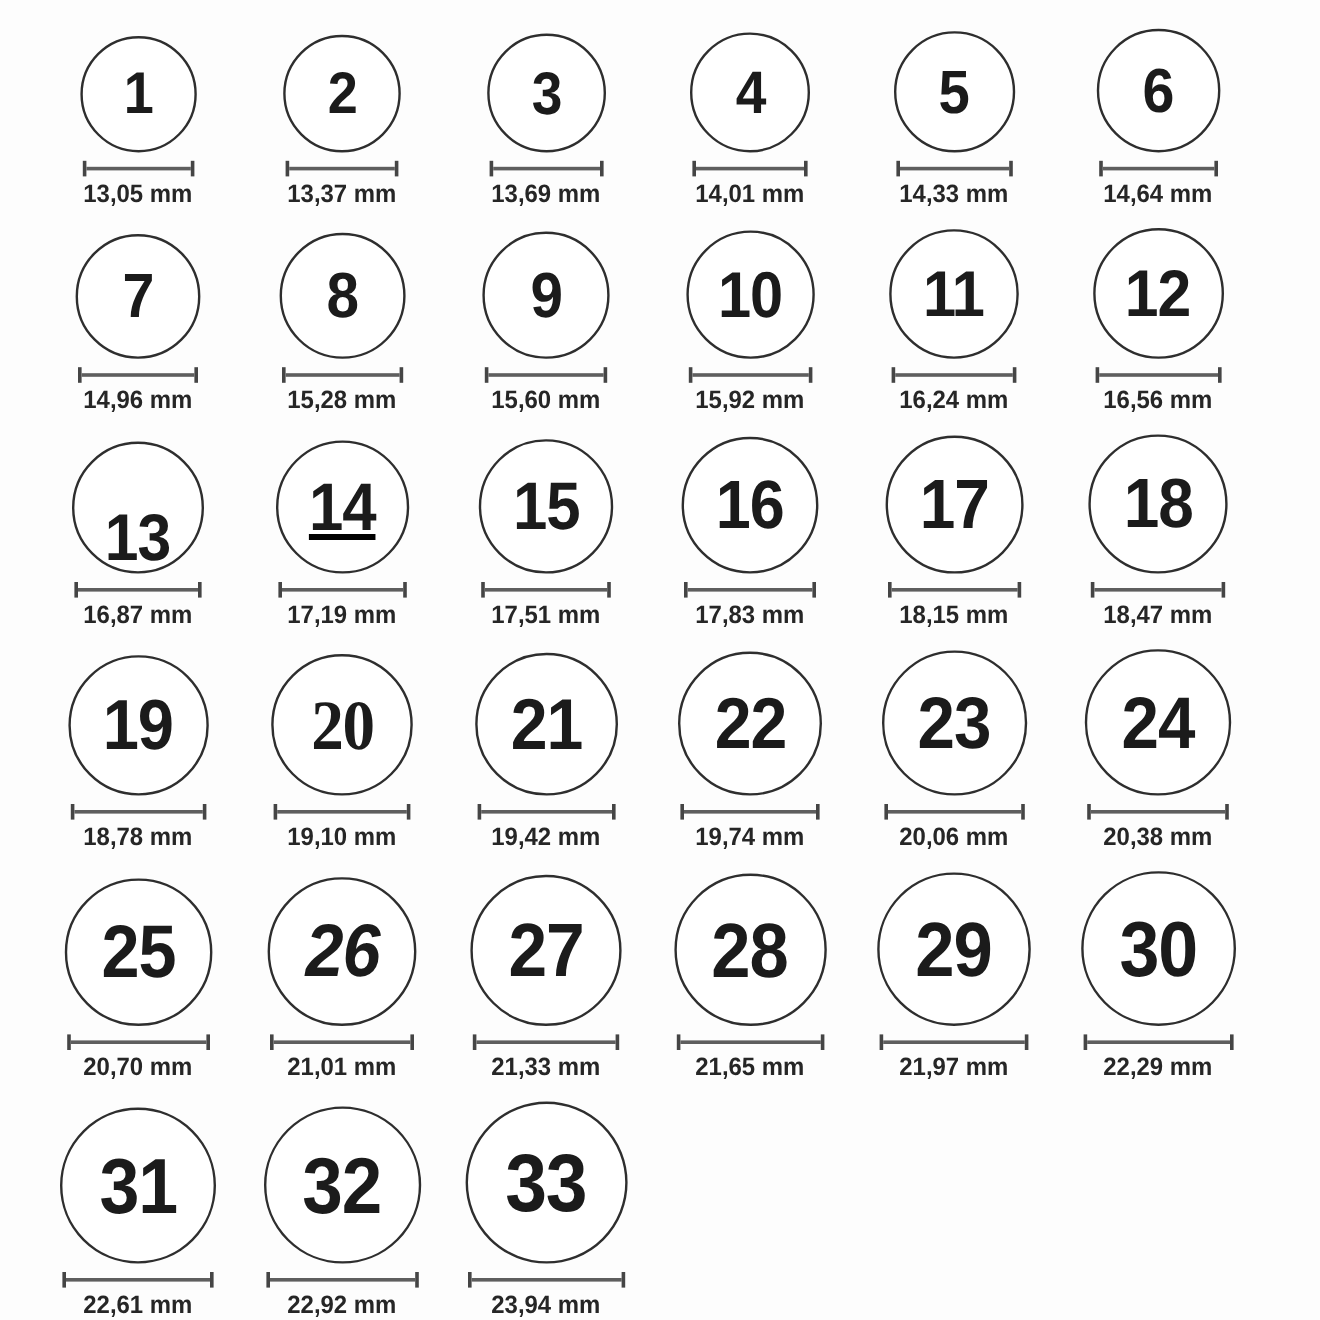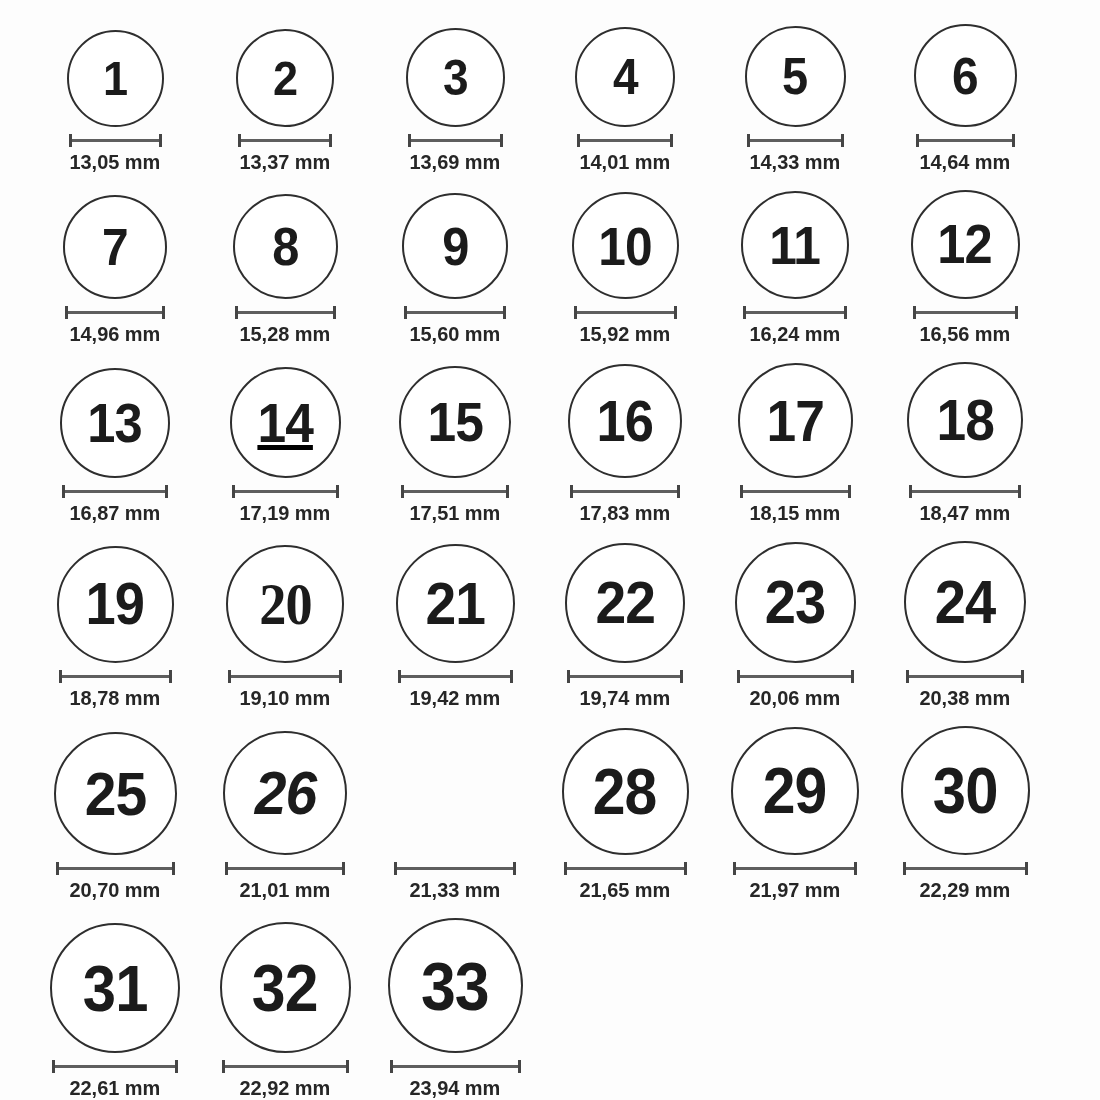--- a/index.html
+++ b/index.html
@@ -208,21 +208,21 @@
     <div class="mline" style="width: 105px;">
       <span class="tick"></span>
       <span class="bar"></span>
       <span class="tick"></span>
     </div>
     <div class="dlabel">16,56 mm</div>
   </div>
       </div>
       <div class="row">
         <div class="cell">
-    <div class="circle" style="width: 110px; height: 110px;">
+    <div class="circle" style="width: 110px; height: 110px; align-items: flex-end;">
       <span class="num" style="font-size: 55px;">13</span>
     </div>
     <div class="mline" style="width: 106px;">
       <span class="tick"></span>
       <span class="bar"></span>
       <span class="tick"></span>
     </div>
     <div class="dlabel">16,87 mm</div>
   </div>
         <div class="cell">
@@ -366,20 +366,23 @@
       <span class="num" style="font-size: 62px;">26</span>
     </div>
     <div class="mline" style="width: 120px;">
       <span class="tick"></span>
       <span class="bar"></span>
       <span class="tick"></span>
     </div>
     <div class="dlabel">21,01 mm</div>
   </div>
         <div class="cell">
+    <div class="circle" style="width: 126px; height: 126px;">
+      <span class="num" style="font-size: 63px;">27</span>
+    </div>
     <div class="mline" style="width: 122px;">
       <span class="tick"></span>
       <span class="bar"></span>
       <span class="tick"></span>
     </div>
     <div class="dlabel">21,33 mm</div>
   </div>
         <div class="cell">
     <div class="circle" style="width: 127px; height: 127px;">
       <span class="num" style="font-size: 64px;">28</span>

